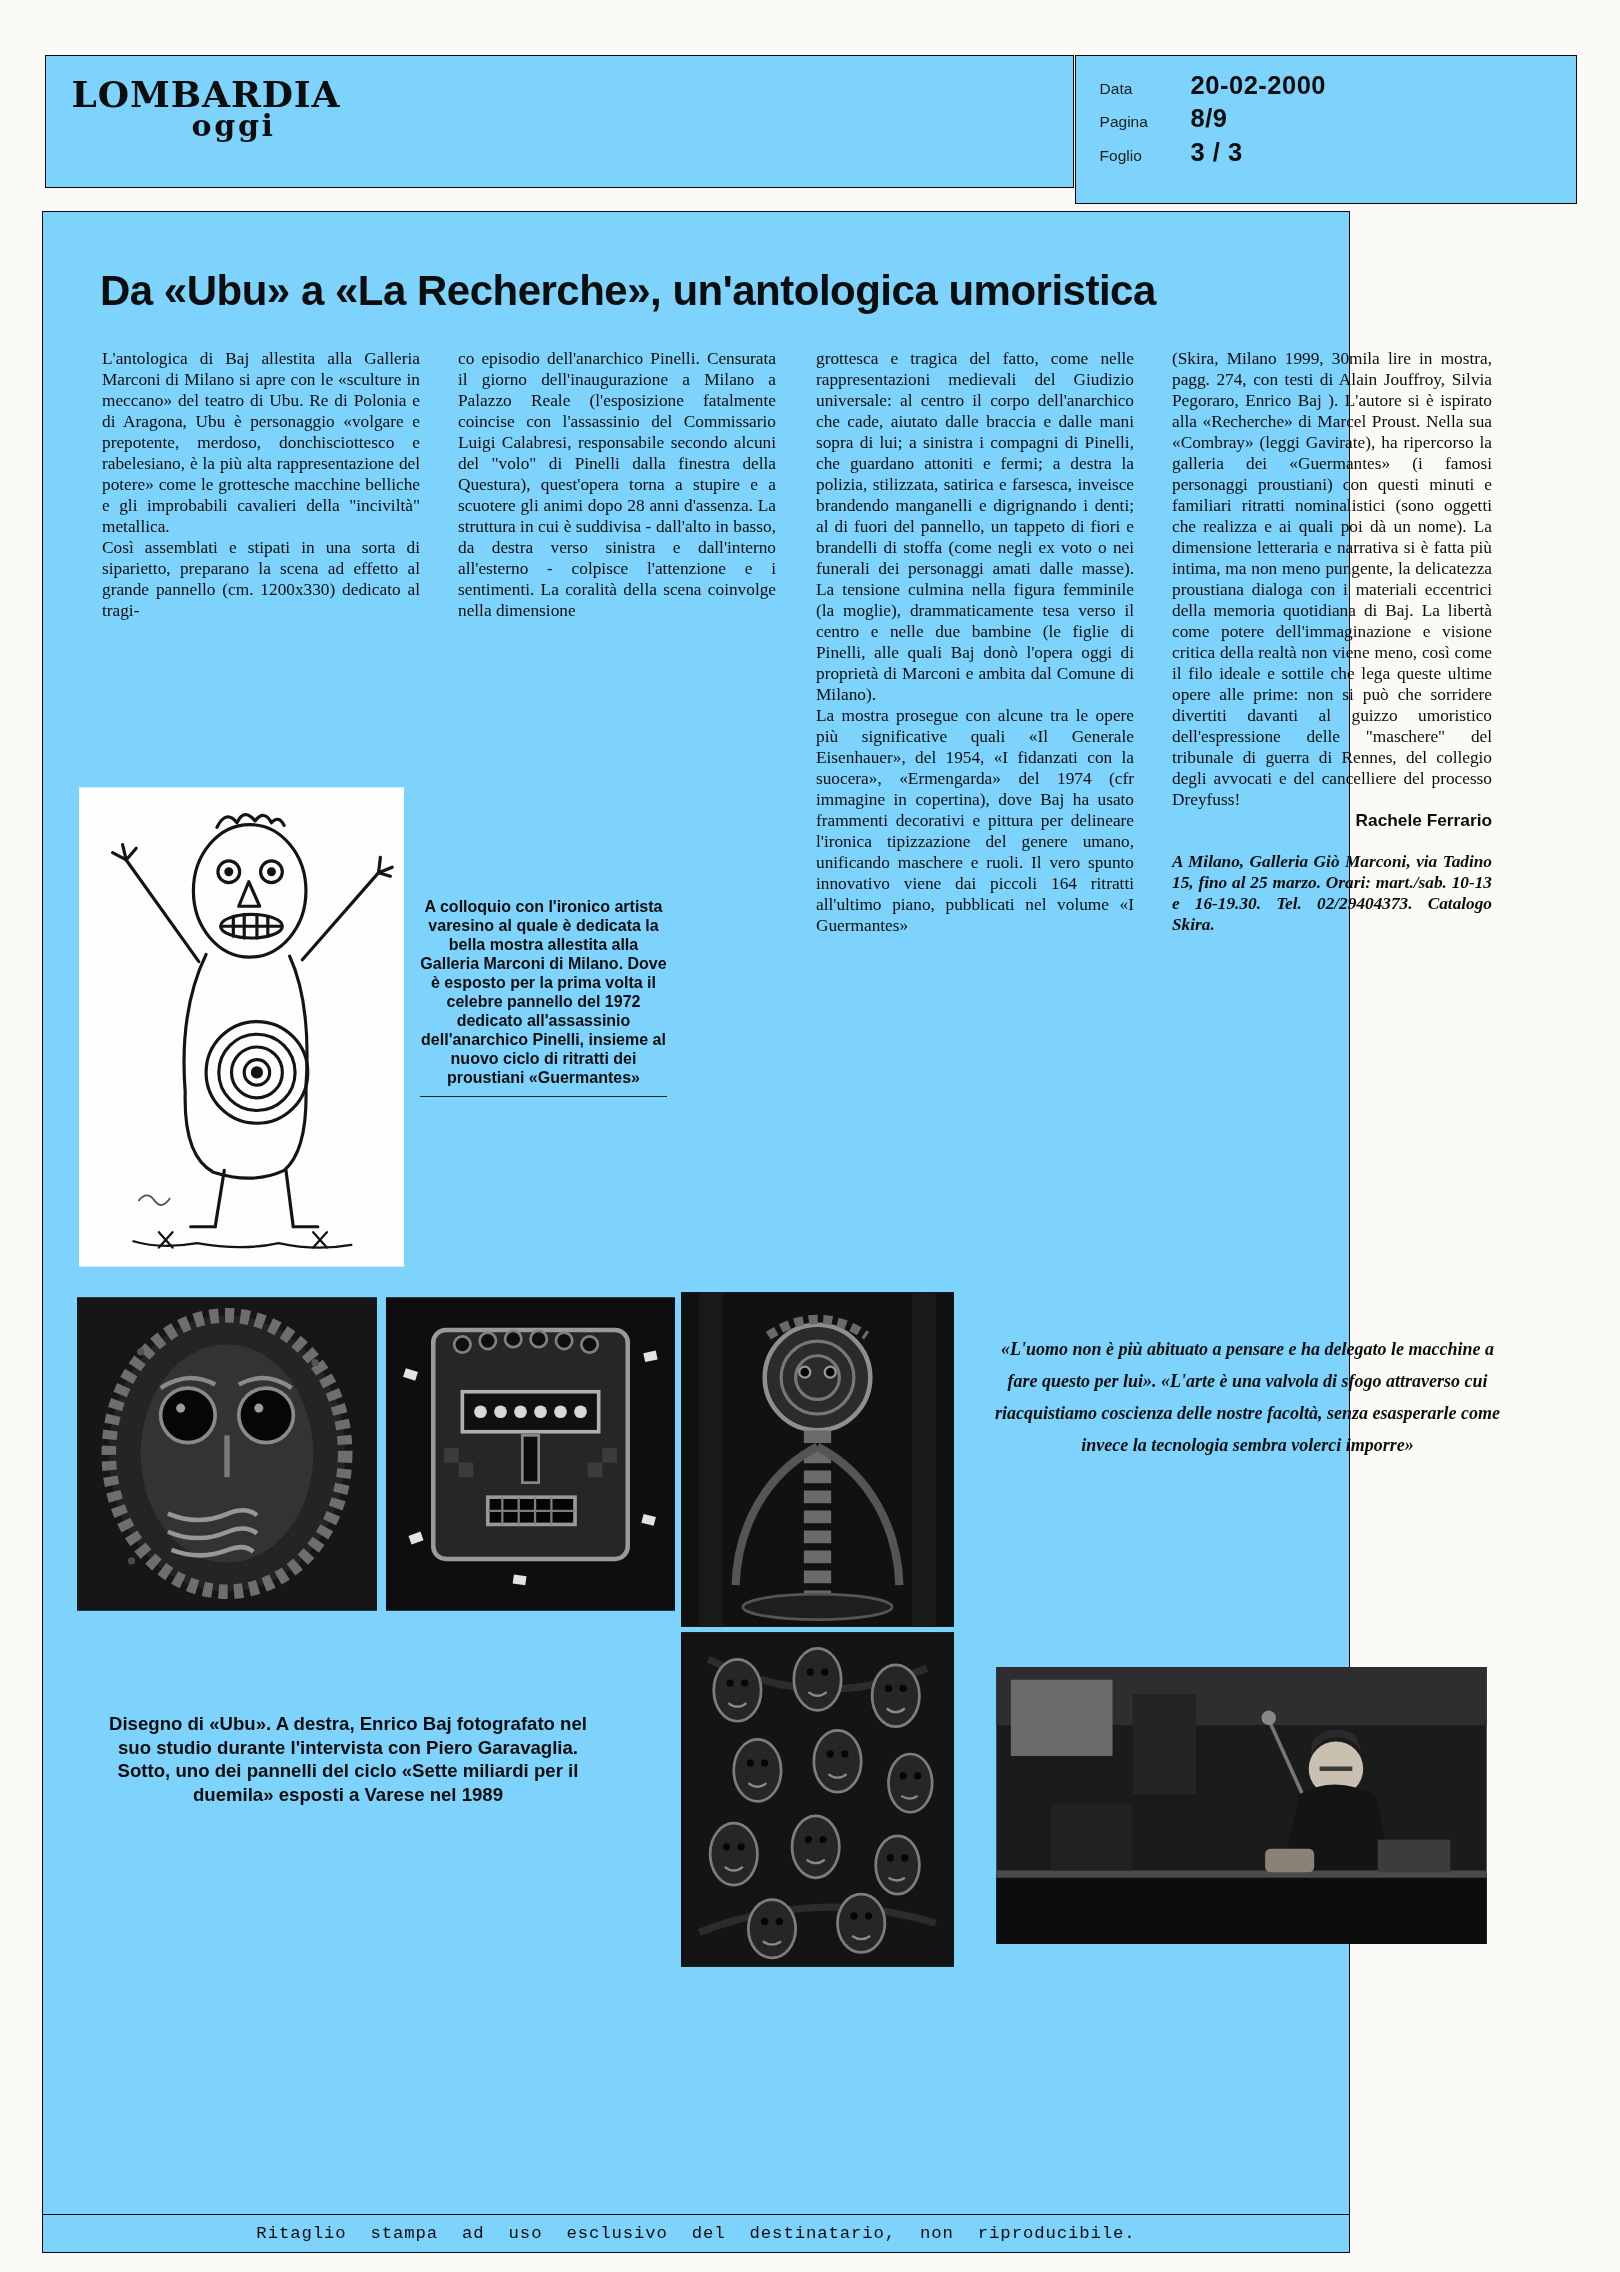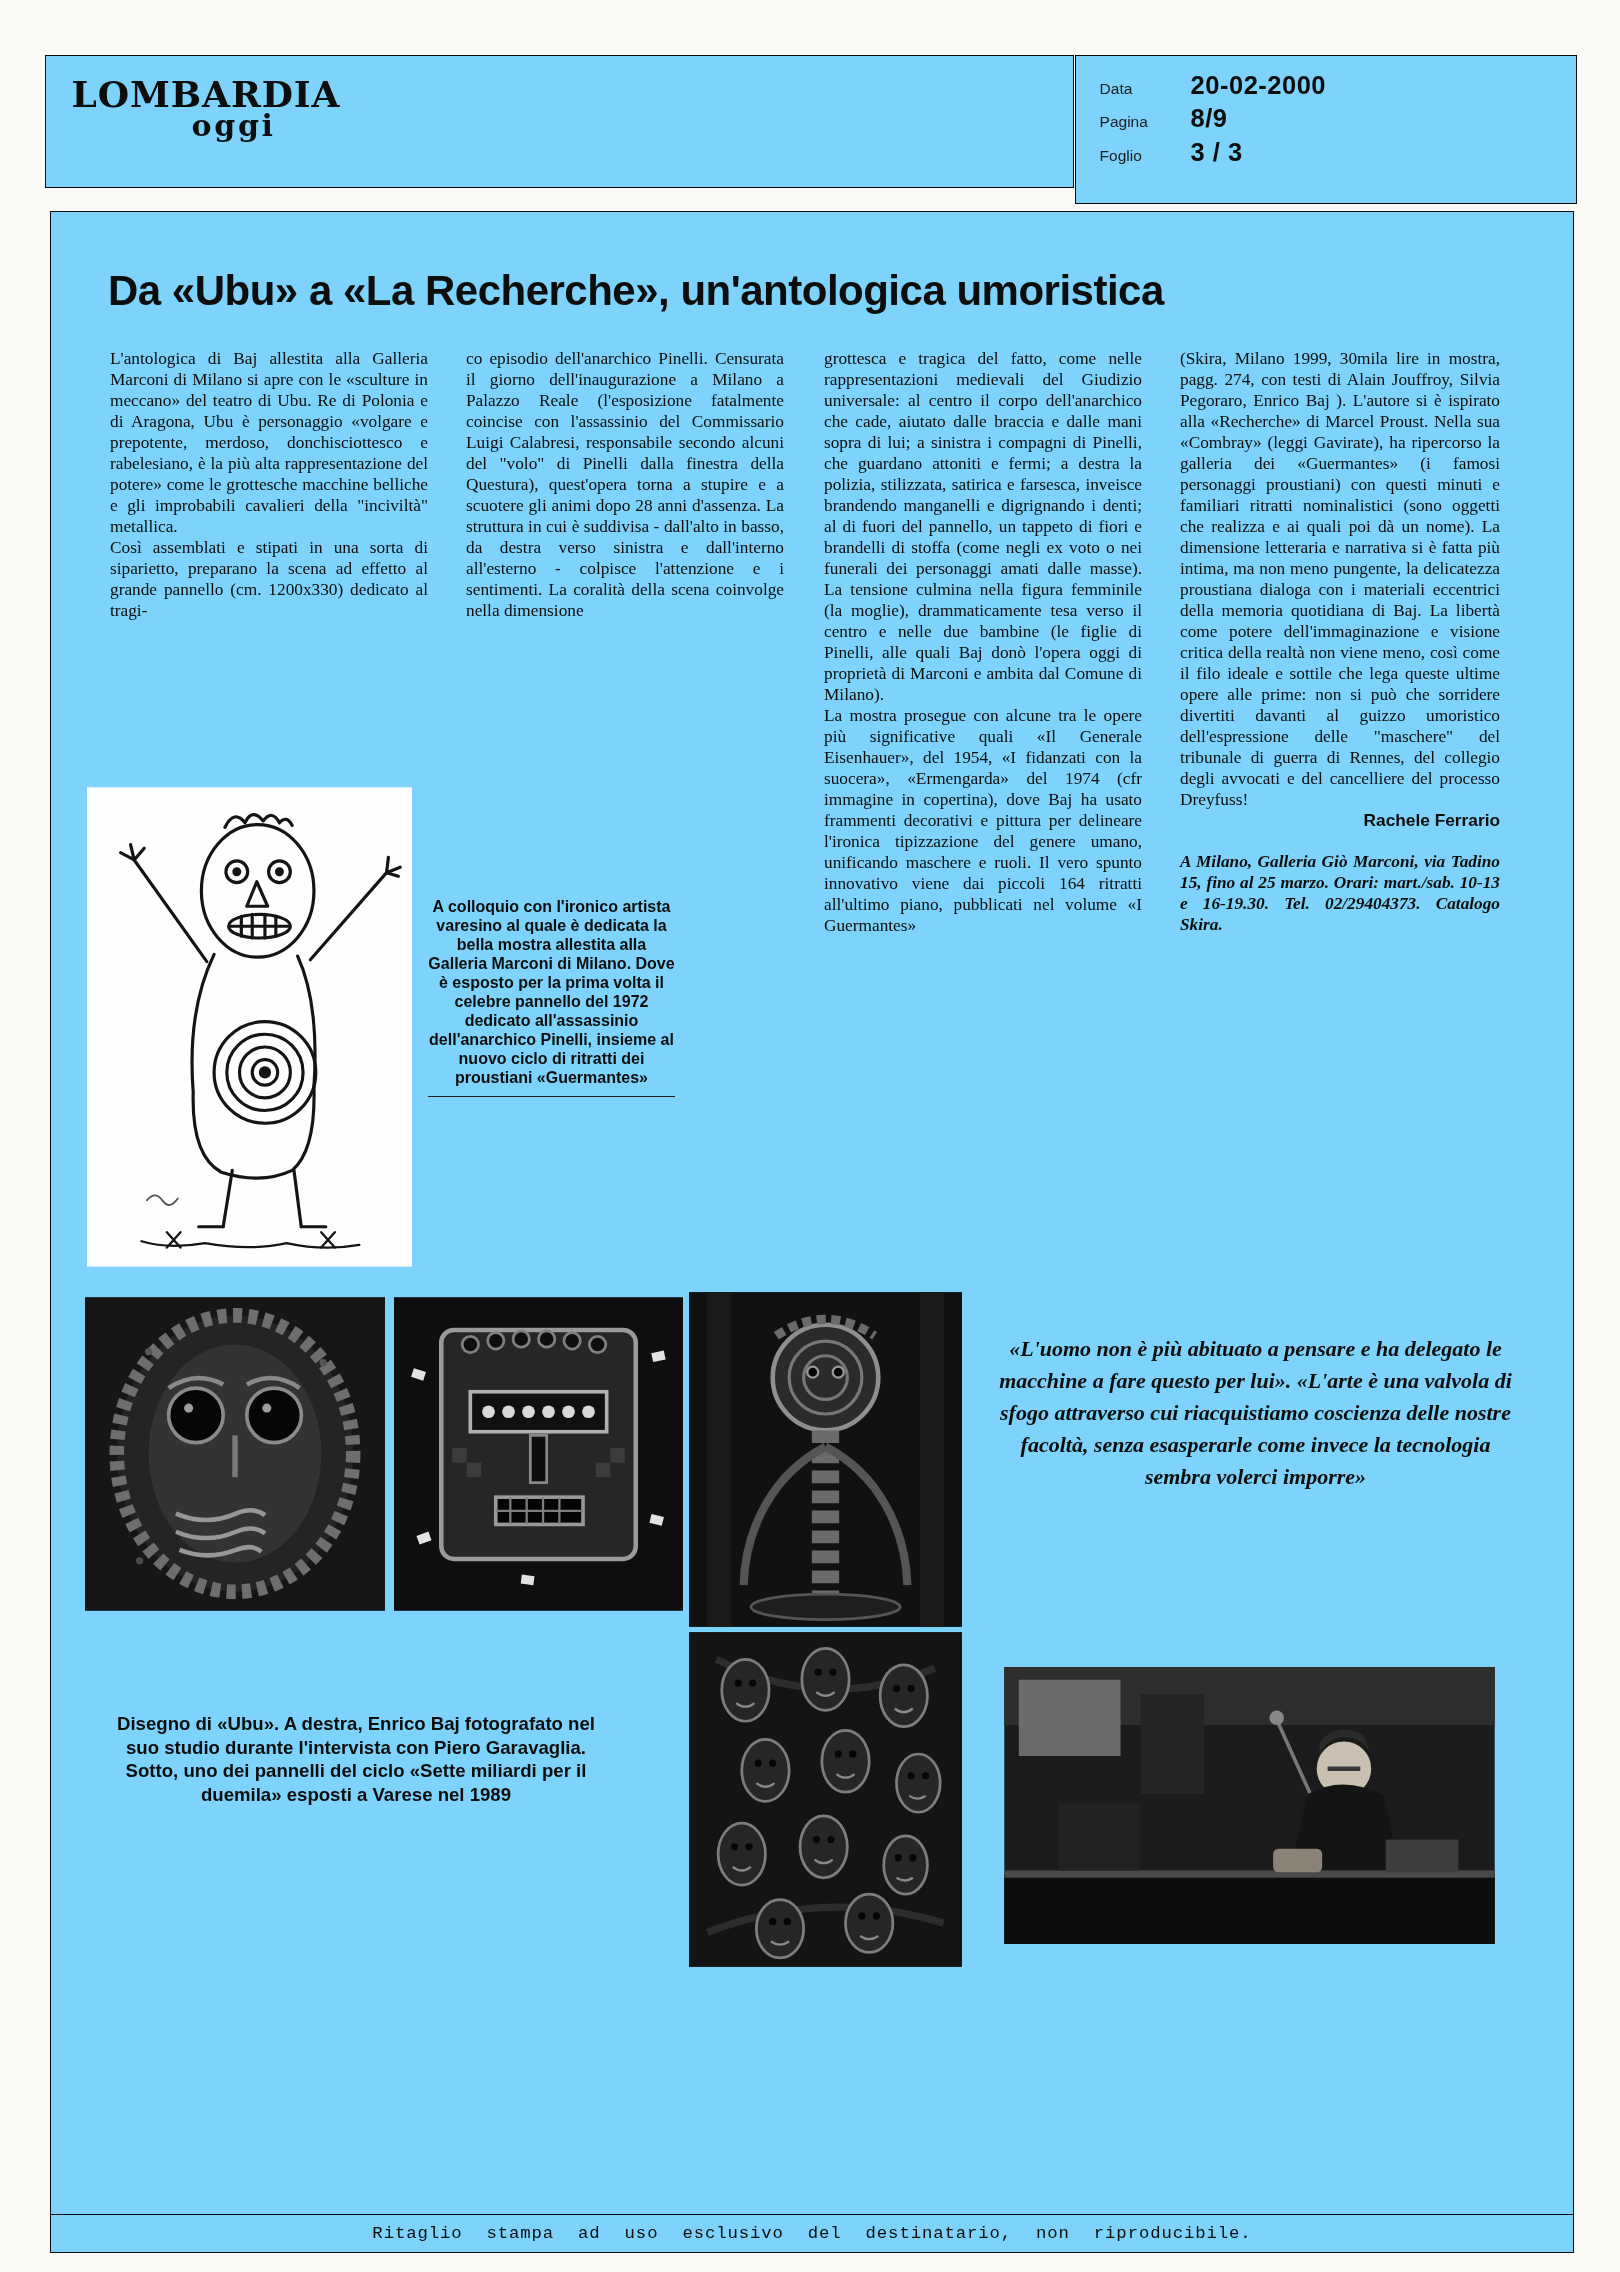--- a/index.html
+++ b/index.html
@@ -16,21 +16,21 @@
   
   .masthead-left { left:45px; top:55px; width:1029px; height:133px; padding:20px 0 0 25.5px; }
   .logo-l1 { font-family:"DejaVu Serif", serif; font-weight:bold; font-size:36px; line-height:1; letter-spacing:0.9px; }
   .logo-l2 { font-family:"DejaVu Serif", serif; font-weight:bold; font-size:30px; line-height:.95; margin-left:120px; letter-spacing:2.7px; }
   .masthead-right { left:1075px; top:55px; width:502px; height:149px; padding:14.5px 0 0 23.6px; font-family:"Liberation Sans", sans-serif; }
   .info-row { display:flex; align-items:baseline; margin-bottom:4.5px; }
   .info-label { width:91px; font-size:15.5px; color:#1c1c1c; }
   .info-value { font-size:25.5px; font-weight:bold; letter-spacing:0.5px; }
 
   
-  .main-box { left:50px; top:211px; width:1524px; height:2042px; }
+  .main-box { left:42px; top:211px; width:1308px; height:2042px; }
   .headline {
     position:absolute; left:57px; top:55px; width:1441px;
     font-family:"Liberation Sans", sans-serif; font-weight:bold;
     font-size:42px; letter-spacing:-0.5px; white-space:nowrap;
   }
   .col { position:absolute; top:136px; width:318px; font-size:17.3px; line-height:21px; text-align:justify; }
   .col1 { left:59px; }  .col2 { left:415px; }  .col3 { left:773px; }  .col4 { left:1129px; width:320px; }
   .byline { font-family:"Liberation Sans", sans-serif; font-weight:bold; font-size:17.3px; text-align:right; margin-top:0; }
   .address { font-weight:bold; font-style:italic; margin-top:20px; text-align:justify; }
 
@@ -44,21 +44,21 @@
 
   .img { position:absolute; display:block; }
   .mask1 { left:34px;  top:1085px; width:300px; height:314px; }
   .mask2 { left:343px; top:1085px; width:289px; height:314px; }
   .fig3  { left:638px; top:1080px; width:273px; height:335px; }
   .faces4{ left:638px; top:1420px; width:273px; height:335px; }
   .photo { left:953px; top:1455px; width:491px; height:277px; }
 
   .pull-quote {
     position:absolute; left:941px; top:1121px; width:527px;
-    font-weight:bold; font-style:italic; font-size:22px; line-height:32px; text-align:center;
+    font-weight:bold; font-style:italic; font-size:18px; line-height:32px; text-align:center;
   }
   .bottom-caption {
     position:absolute; left:64px; top:1500px; width:482px;
     font-family:"Liberation Sans", sans-serif; font-weight:bold;
     font-size:18.6px; line-height:23.6px; text-align:center;
   }
   .footer-strip {
     position:absolute; left:0; bottom:0; width:100%; height:38px;
     border-top:1.8px solid #0a0a0a; display:flex; align-items:center; justify-content:center;
     font-family:"Liberation Mono", monospace; font-size:17.3px; letter-spacing:0.9px; word-spacing:12.7px;

